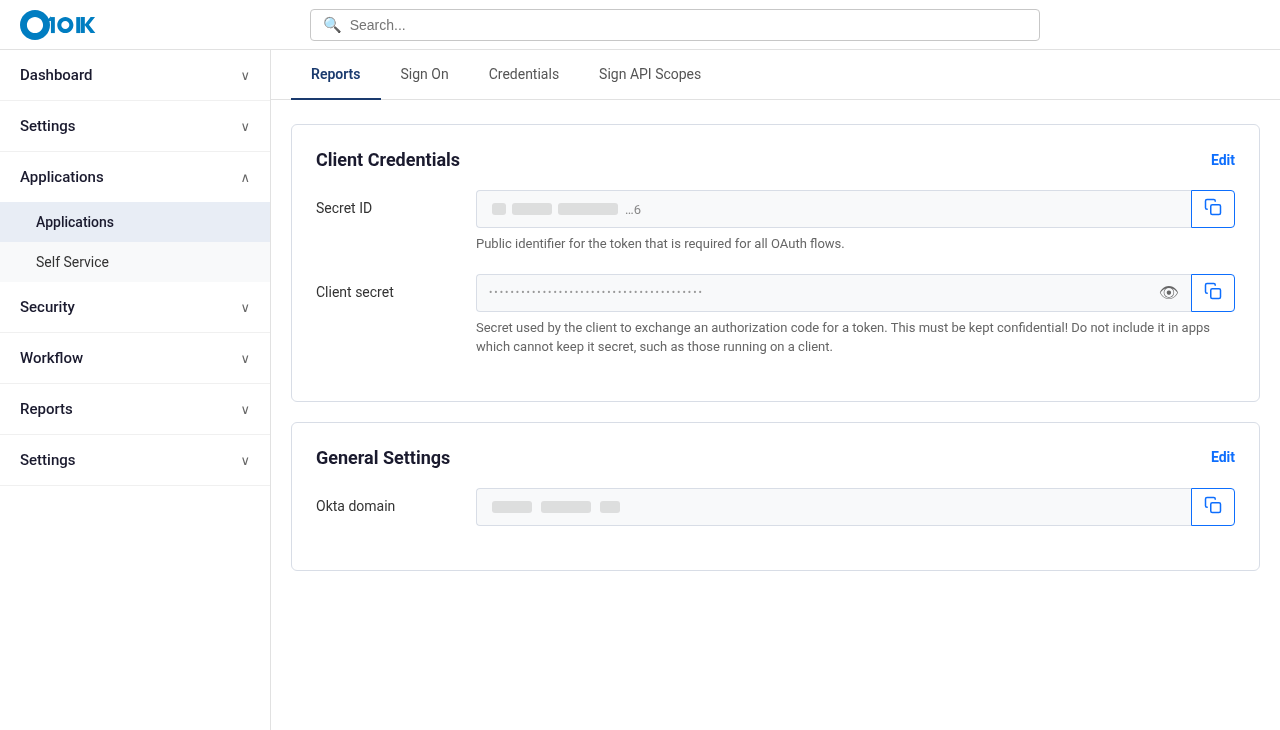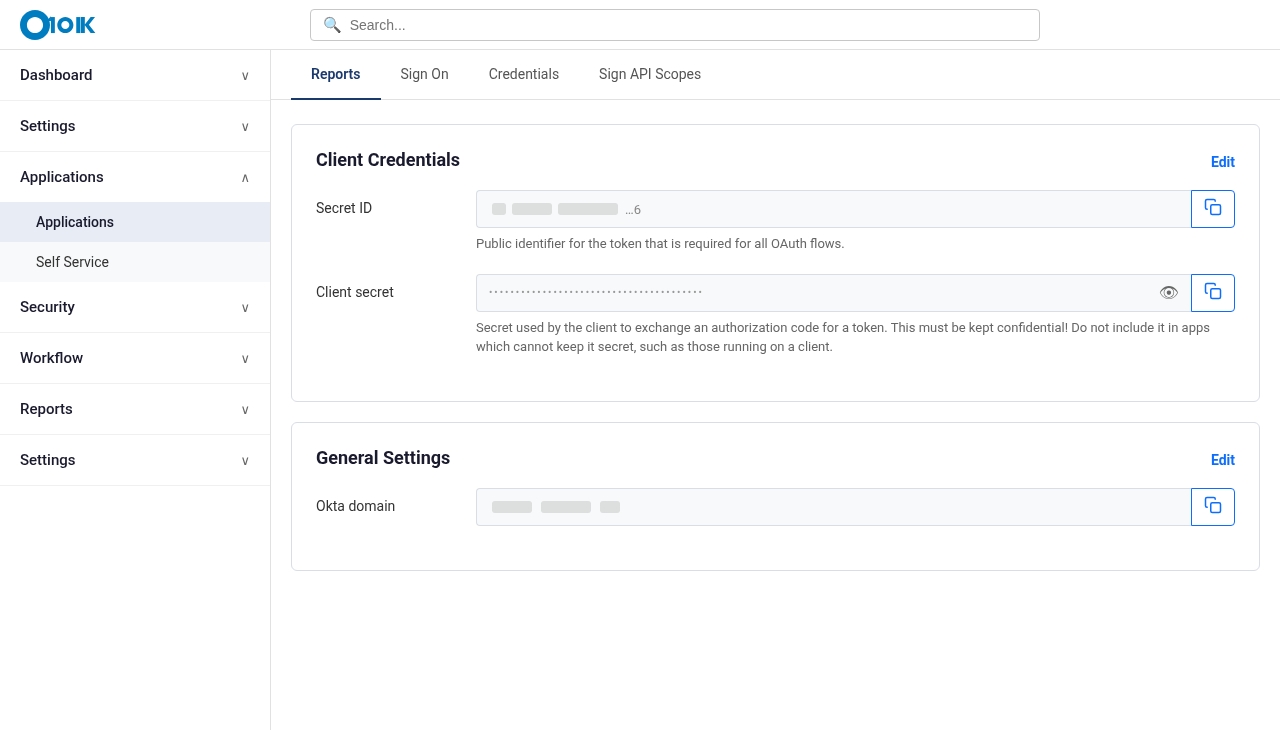--- a/index.html
+++ b/index.html
@@ -124,21 +124,21 @@
     
     .card {
       border: 1px solid #d8dde6;
       border-radius: 6px;
       padding: 24px;
       background: #fff;
     }
     .card-header {
       display: flex;
       justify-content: space-between;
-      align-items: flex-end;
+      align-items: center;
       margin-bottom: 20px;
     }
     .card-title {
       font-size: 18px;
       font-weight: 700;
       color: #1a1a2e;
     }
     .edit-link {
       color: #0d6efd;
       font-size: 14px;

